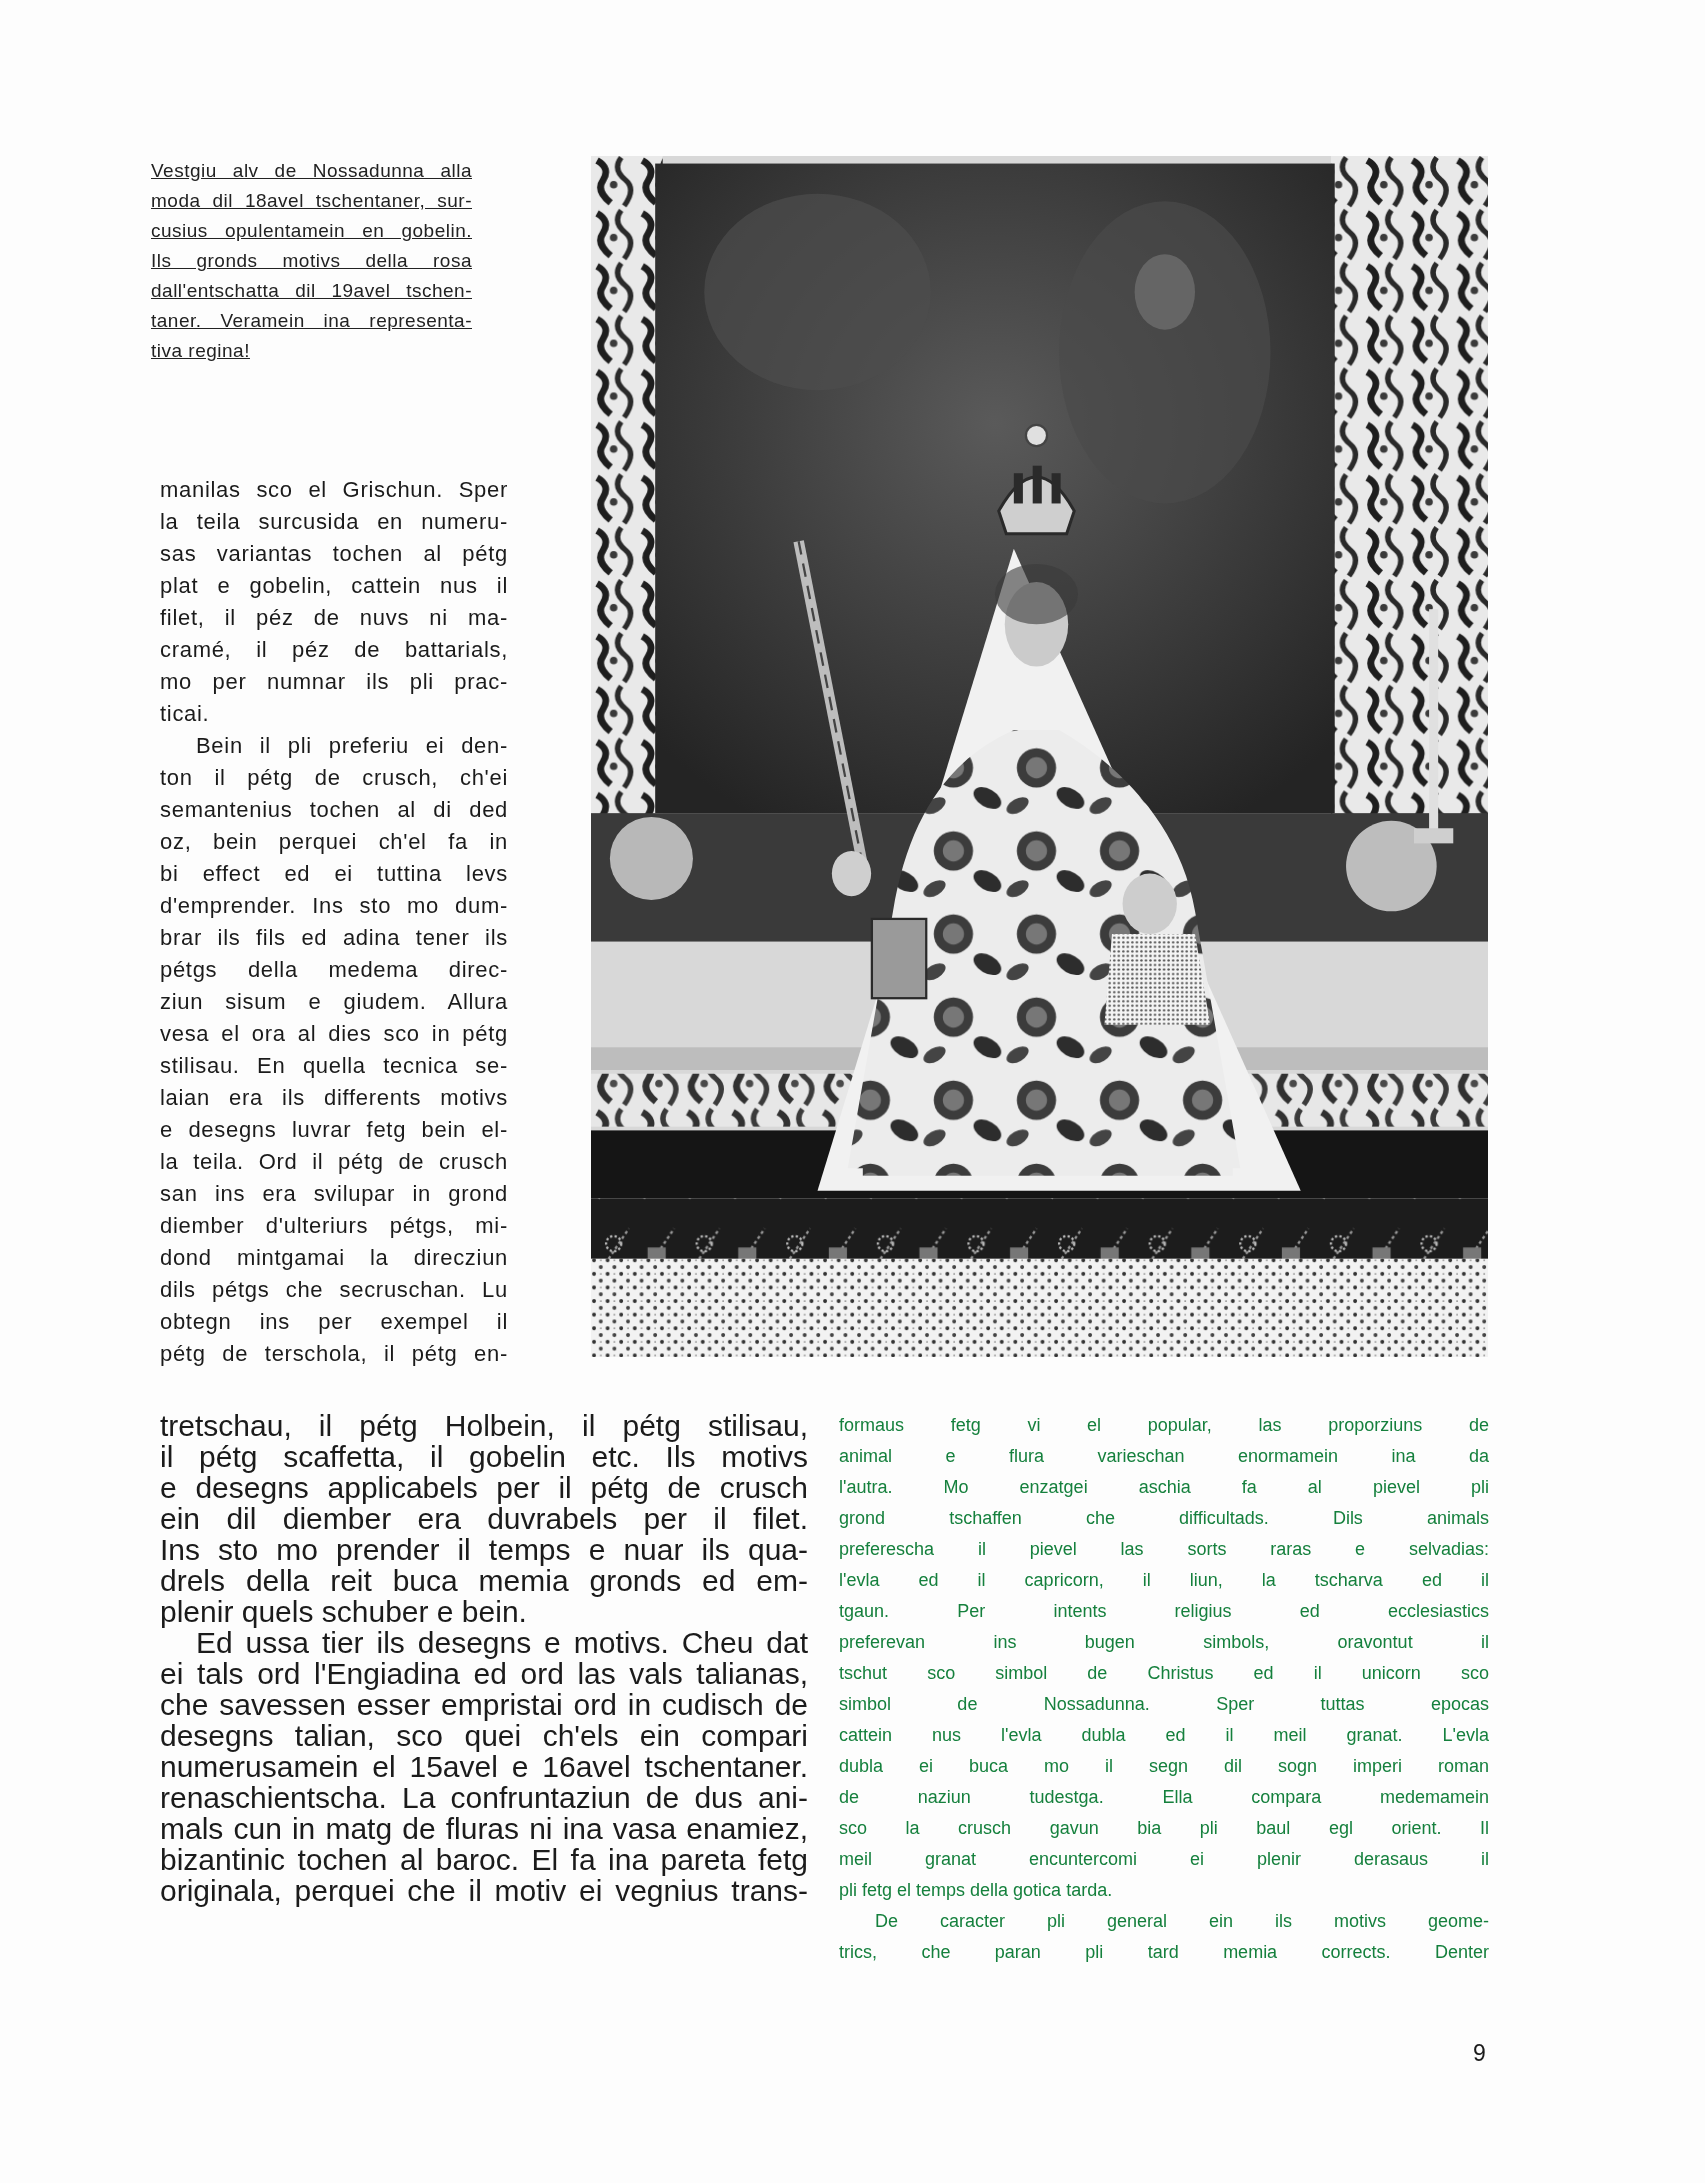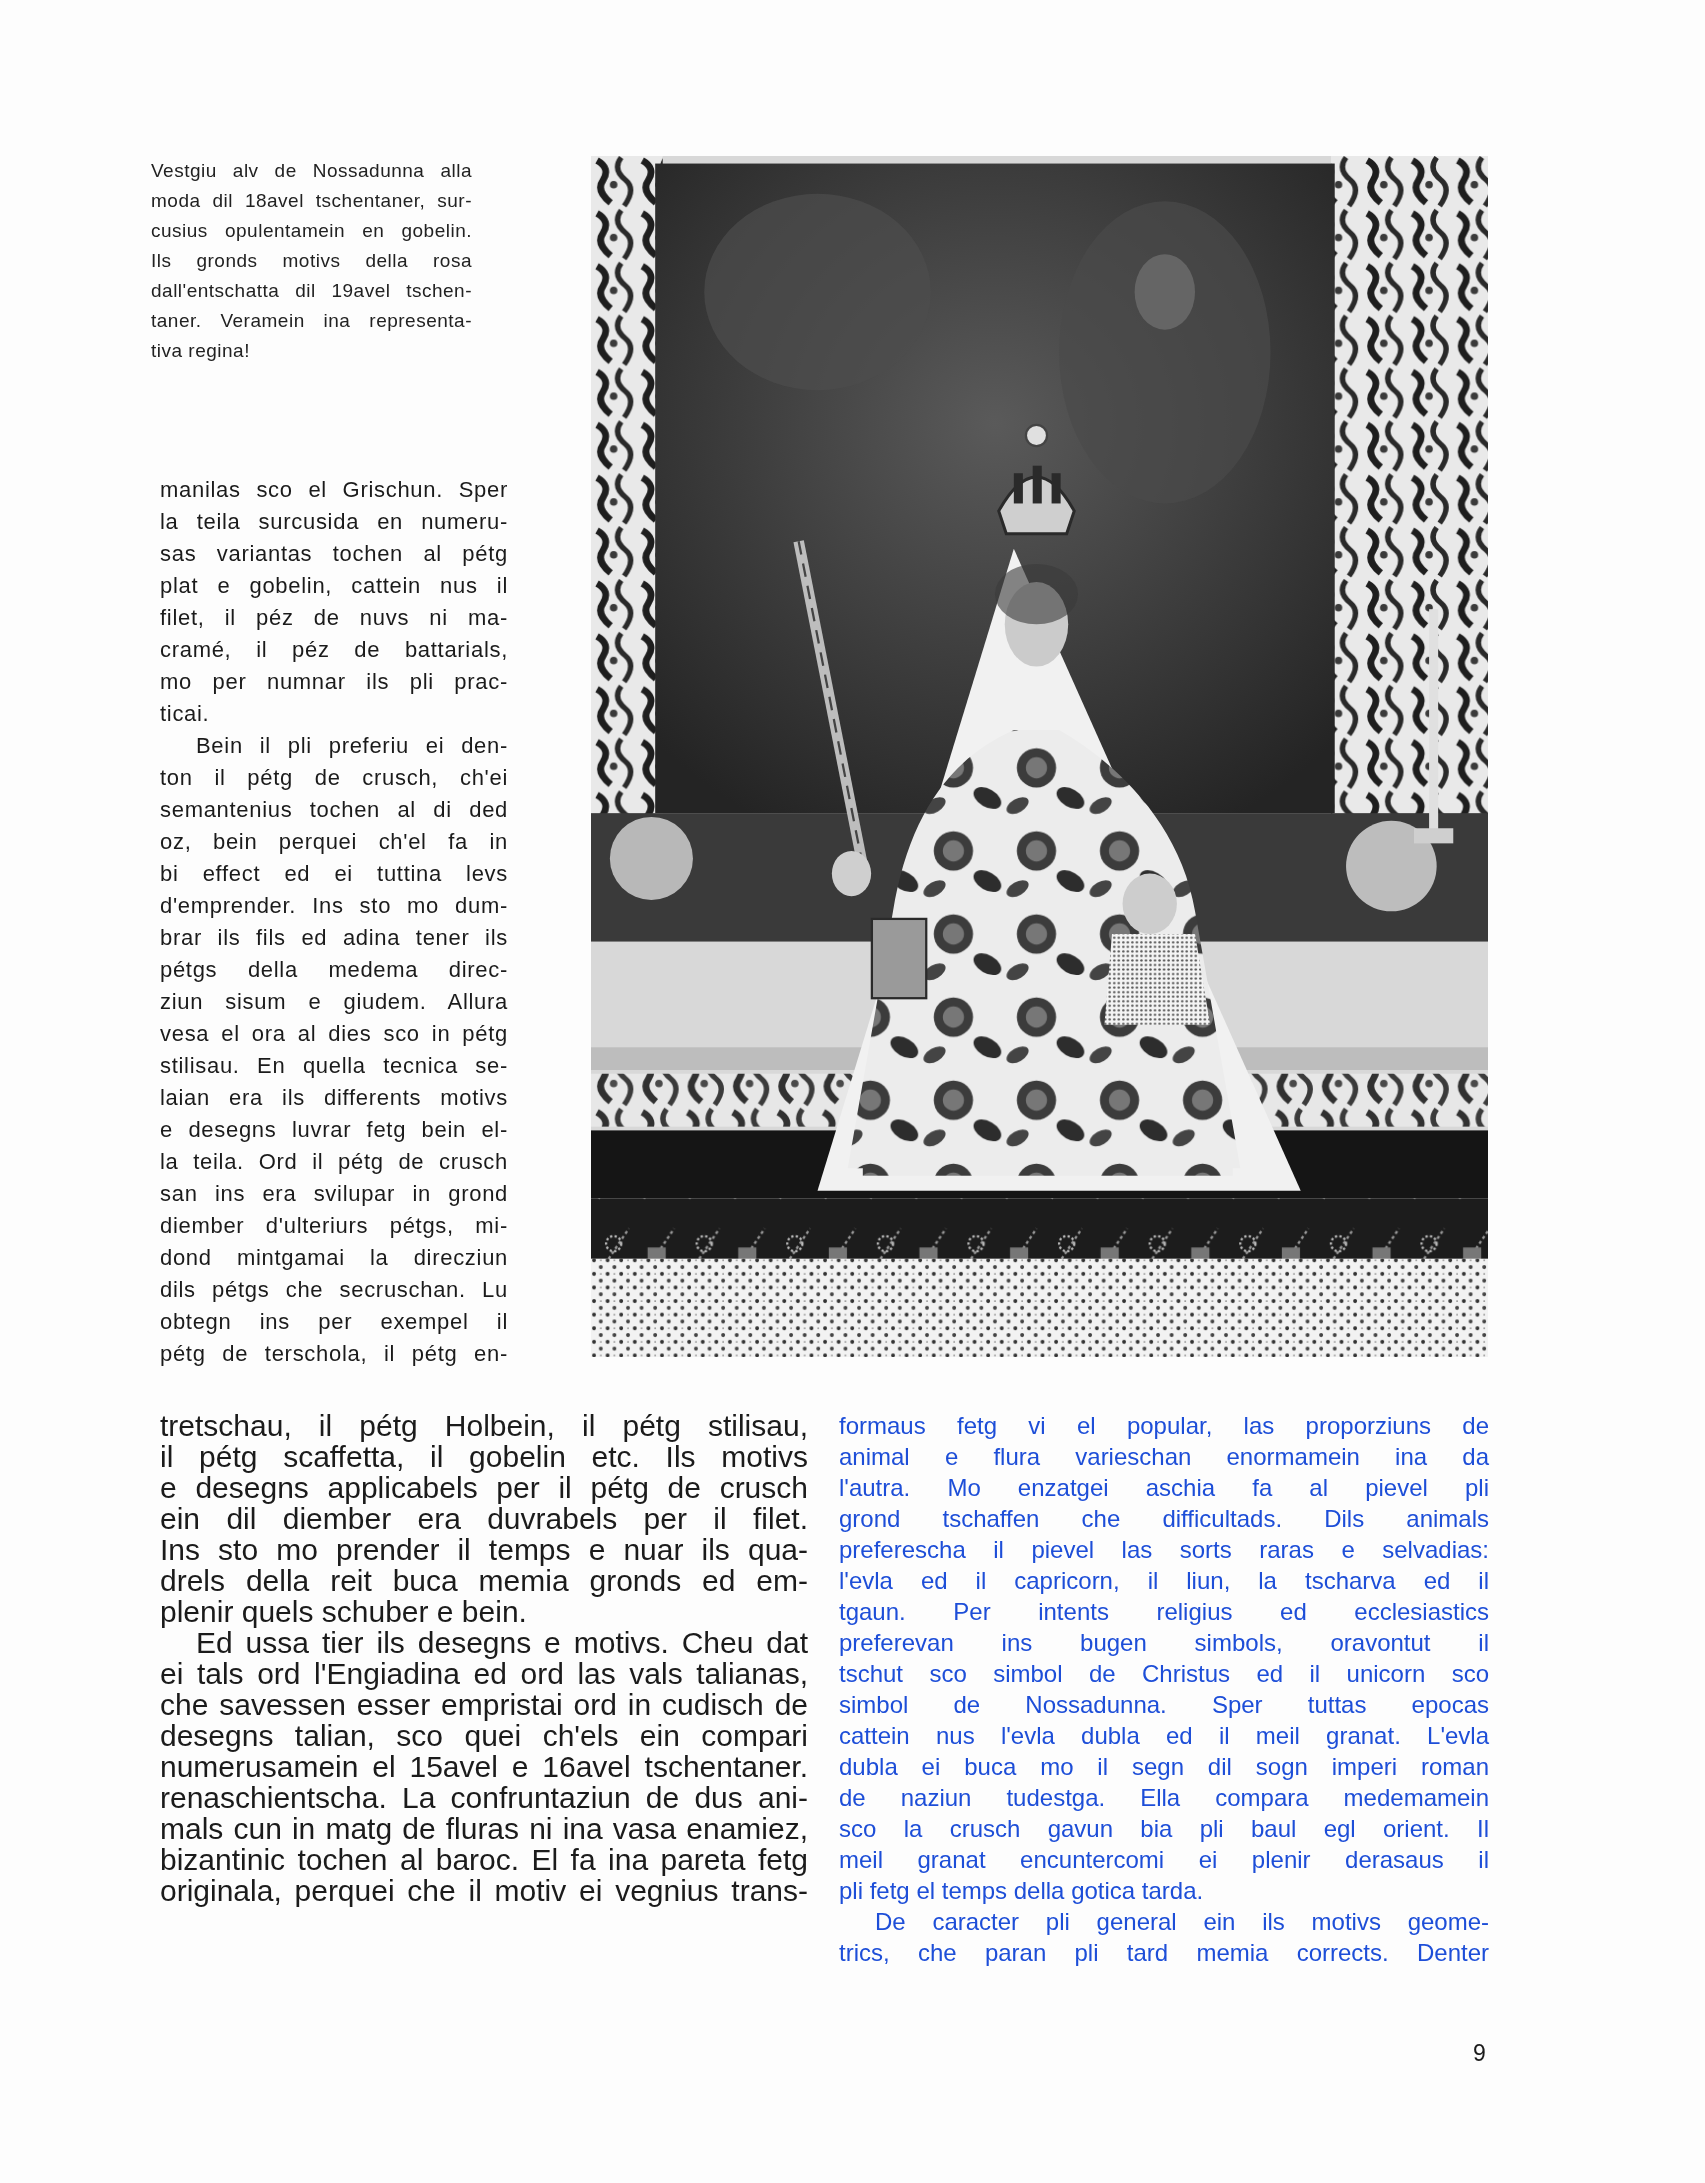--- a/index.html
+++ b/index.html
@@ -7,30 +7,30 @@
          font-family:"Liberation Sans", "DejaVu Sans", sans-serif; color:#1a1a1a; }
   .page { position:absolute; left:0; top:0; width:1706px; height:2183px; background:#fdfdfd; }
 
   
   .ln { display:block; text-align:justify; text-align-last:justify; white-space:nowrap; overflow:visible; }
   .ln.last { text-align-last:left; }
   .ln.indent { padding-left:36px; }
 
   .caption { position:absolute; left:151px; top:156px; width:321px;
              font-size:19px; line-height:30px; letter-spacing:0.5px; color:#222; }
-  .caption .ln { height:30px; }
+  .caption .ln { height:30px;text-decoration:underline; }
 
   .col-narrow { position:absolute; left:160px; top:474px; width:348px;
                 font-size:22px; line-height:32px; letter-spacing:0.7px; color:#1b1b1b; }
   .col-narrow .ln { height:32px; }
 
   .col-left { position:absolute; left:160px; top:1410px; width:648px;
               font-size:30px; line-height:31px; color:#1b1b1b; }
   .col-right { position:absolute; left:839px; top:1410px; width:650px;
-               font-size:24px; line-height:31px; color:#1d4ed8; }
+               font-size:18px; line-height:31px; color:#15803d; }
   .col-left .ln, .col-right .ln { height:31px; }
 
   .page-number { position:absolute; left:1473px; top:2040px; font-size:23px; color:#1b1b1b; }
 
   
   .photo { position:absolute; left:591px; top:156px; width:897px; height:1201px; background:#fff; overflow:hidden; }
   .photo svg { display:block; width:100%; height:100%; }
 </style>
 </head>
 <body>

